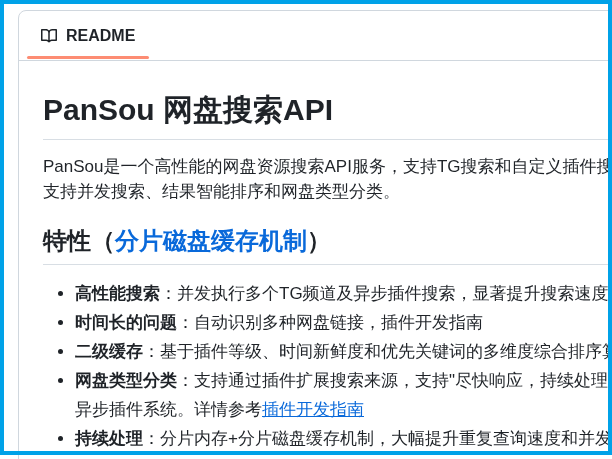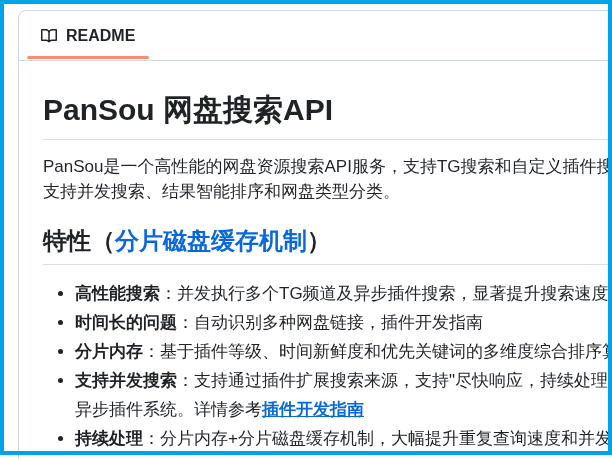--- a/index.html
+++ b/index.html
@@ -93,21 +93,21 @@
   ul.features {
     margin: 14px 0 0 0;
     padding-left: 32px;
     font-size: 17px;
   }
   ul.features li { line-height: 29px; }
   ul.features .line { white-space: nowrap; }
   .term { font-weight: 700; }
   .guide-link {
     color: #0969da;
-    font-weight: 700;
+    font-weight: 400;
     text-decoration: underline;
     cursor: pointer;
   }
 </style>
 </head>
 <body>
 
 <div class="readme-card">
 
   <div class="tab-bar">
@@ -133,24 +133,24 @@
     <h2><span>特性（</span><a>分片磁盘缓存机制</a><span>）</span></h2>
 
     <ul class="features">
       <li>
         <div class="line"><span class="term">高性能搜索</span><span>：并发执行多个TG频道及异步插件搜索，显著提升搜索速度；工</span></div>
       </li>
       <li>
         <div class="line"><span class="term">时间长的问题</span><span>：自动识别多种网盘链接，插件开发指南</span></div>
       </li>
       <li>
-        <div class="line"><span class="term">分片内存</span><span>：基于插件等级、时间新鲜度和优先关键词的多维度综合排序算法</span></div>
+        <div class="line"><span class="term">二级缓存</span><span>：基于插件等级、时间新鲜度和优先关键词的多维度综合排序算法</span></div>
       </li>
       <li>
-        <div class="line"><span class="term">支持并发搜索</span><span>：支持通过插件扩展搜索来源，支持"尽快响应，持续处理"的异</span></div>
+        <div class="line"><span class="term">网盘类型分类</span><span>：支持通过插件扩展搜索来源，支持"尽快响应，持续处理"的异</span></div>
         <div class="line"><span>异步插件系统。详情参考</span><a class="guide-link">插件开发指南</a></div>
       </li>
       <li>
         <div class="line"><span class="term">持续处理</span><span>：分片内存+分片磁盘缓存机制，大幅提升重复查询速度和并发性能</span></div>
       </li>
     </ul>
   </div>
 </div>
 
 <div class="annotation-box"></div>

